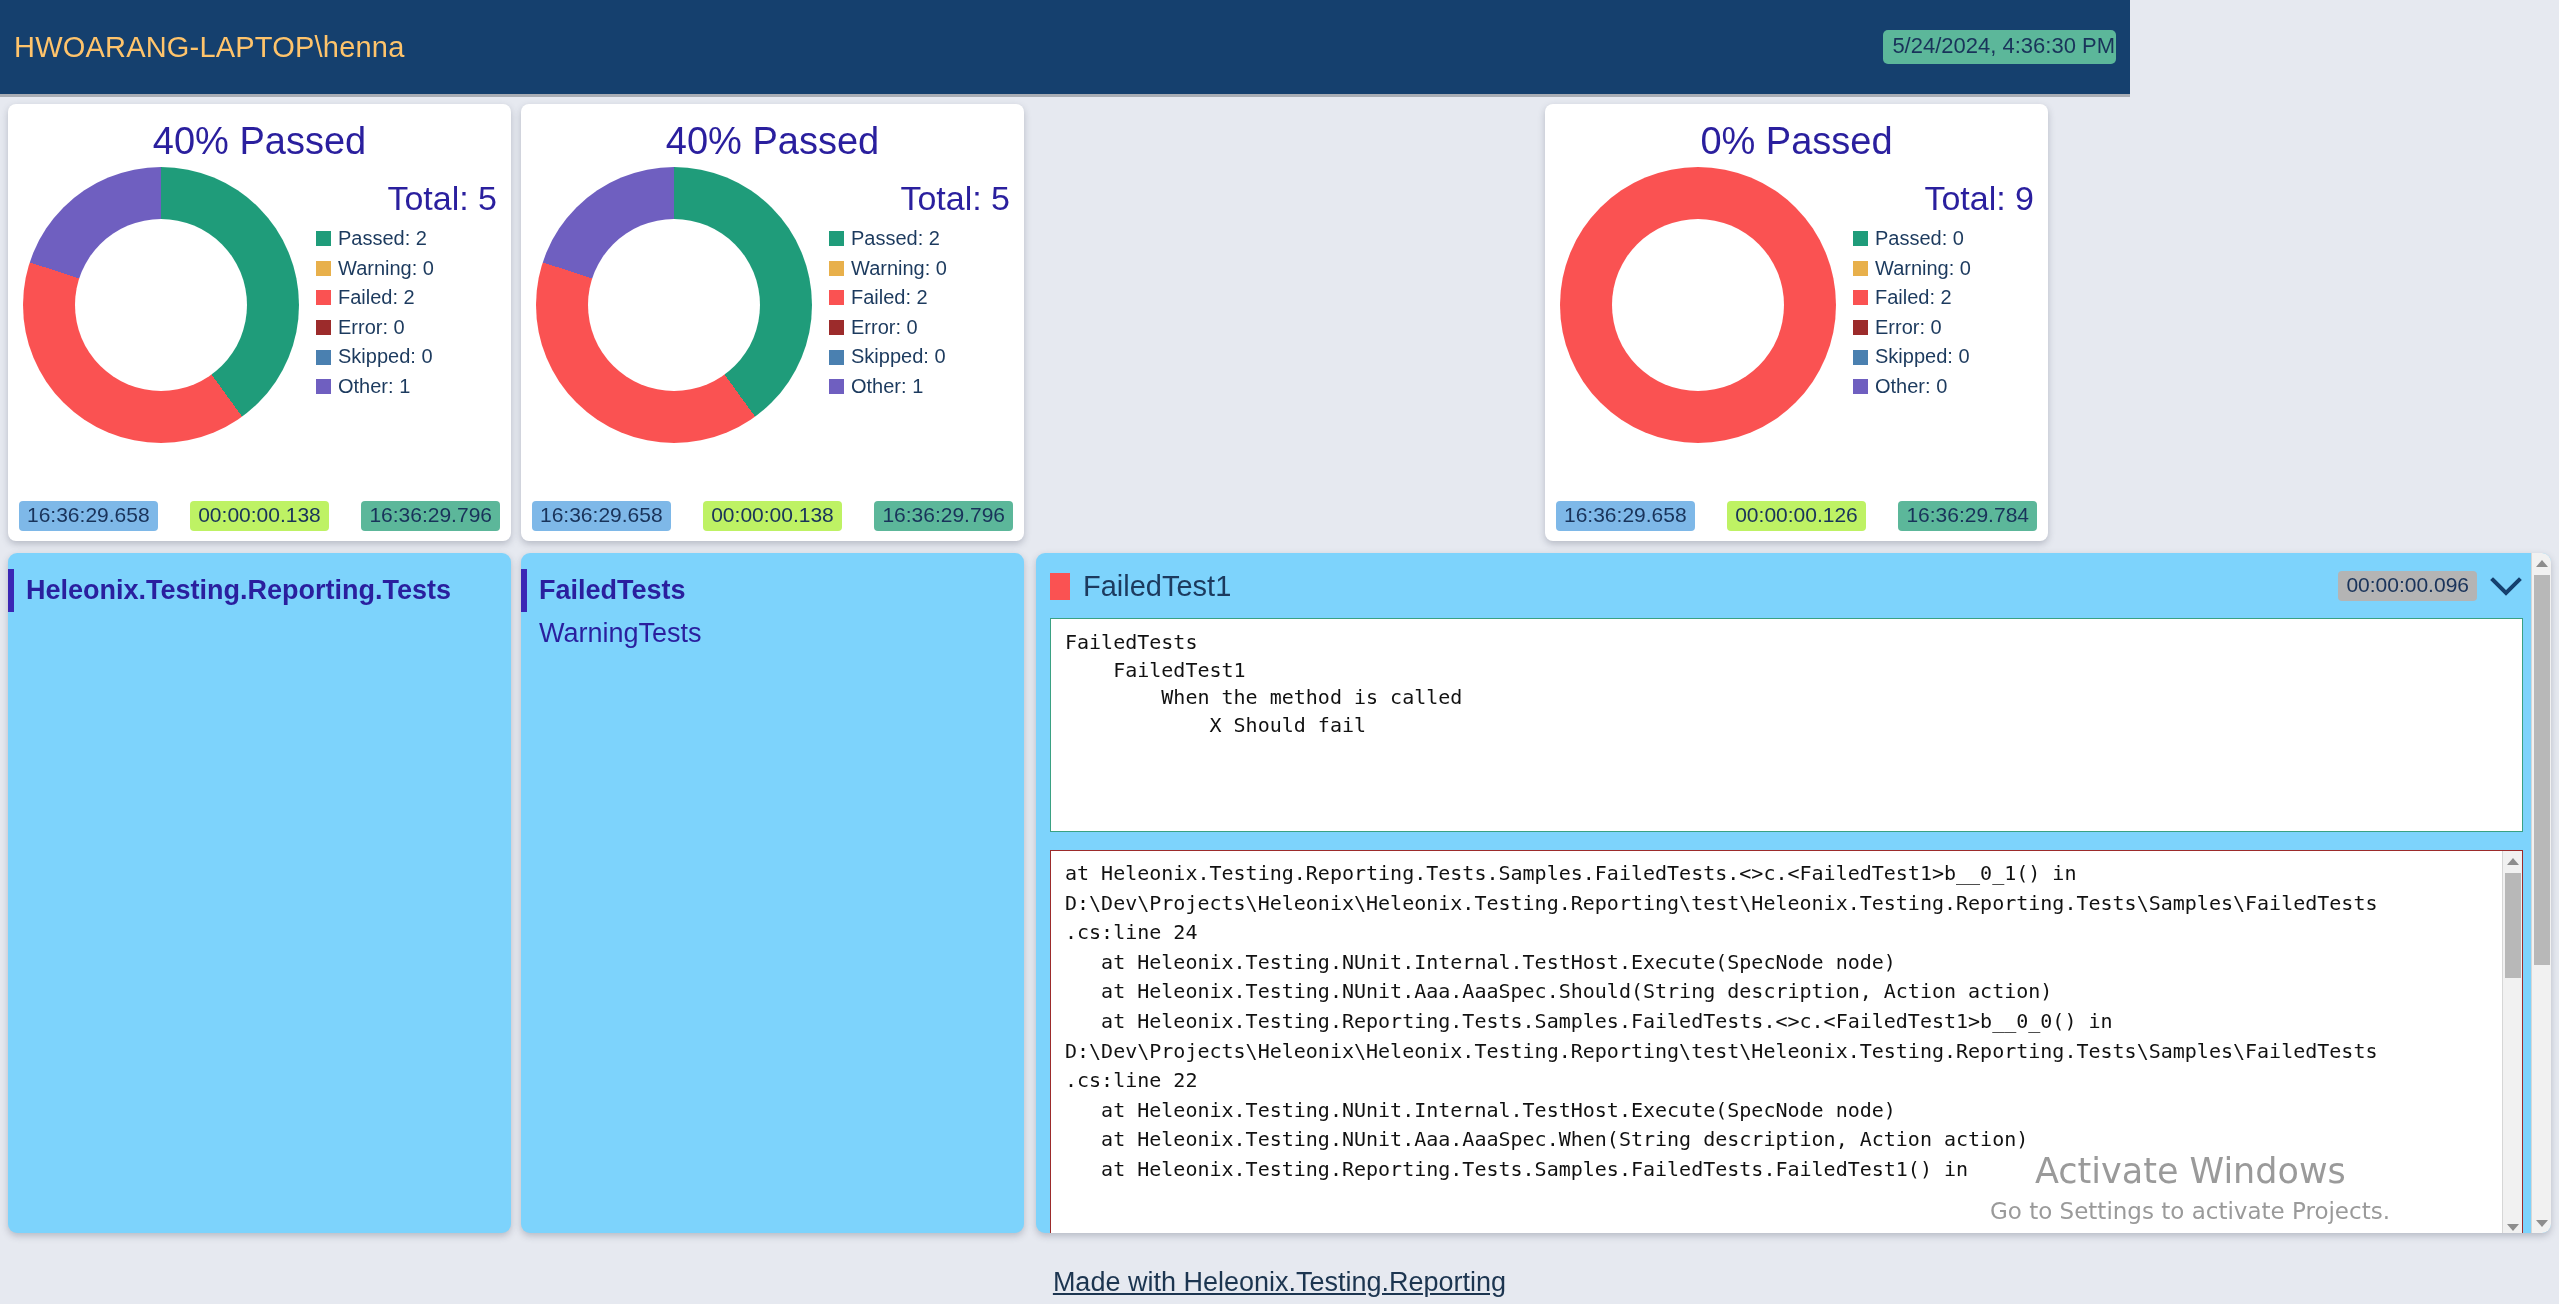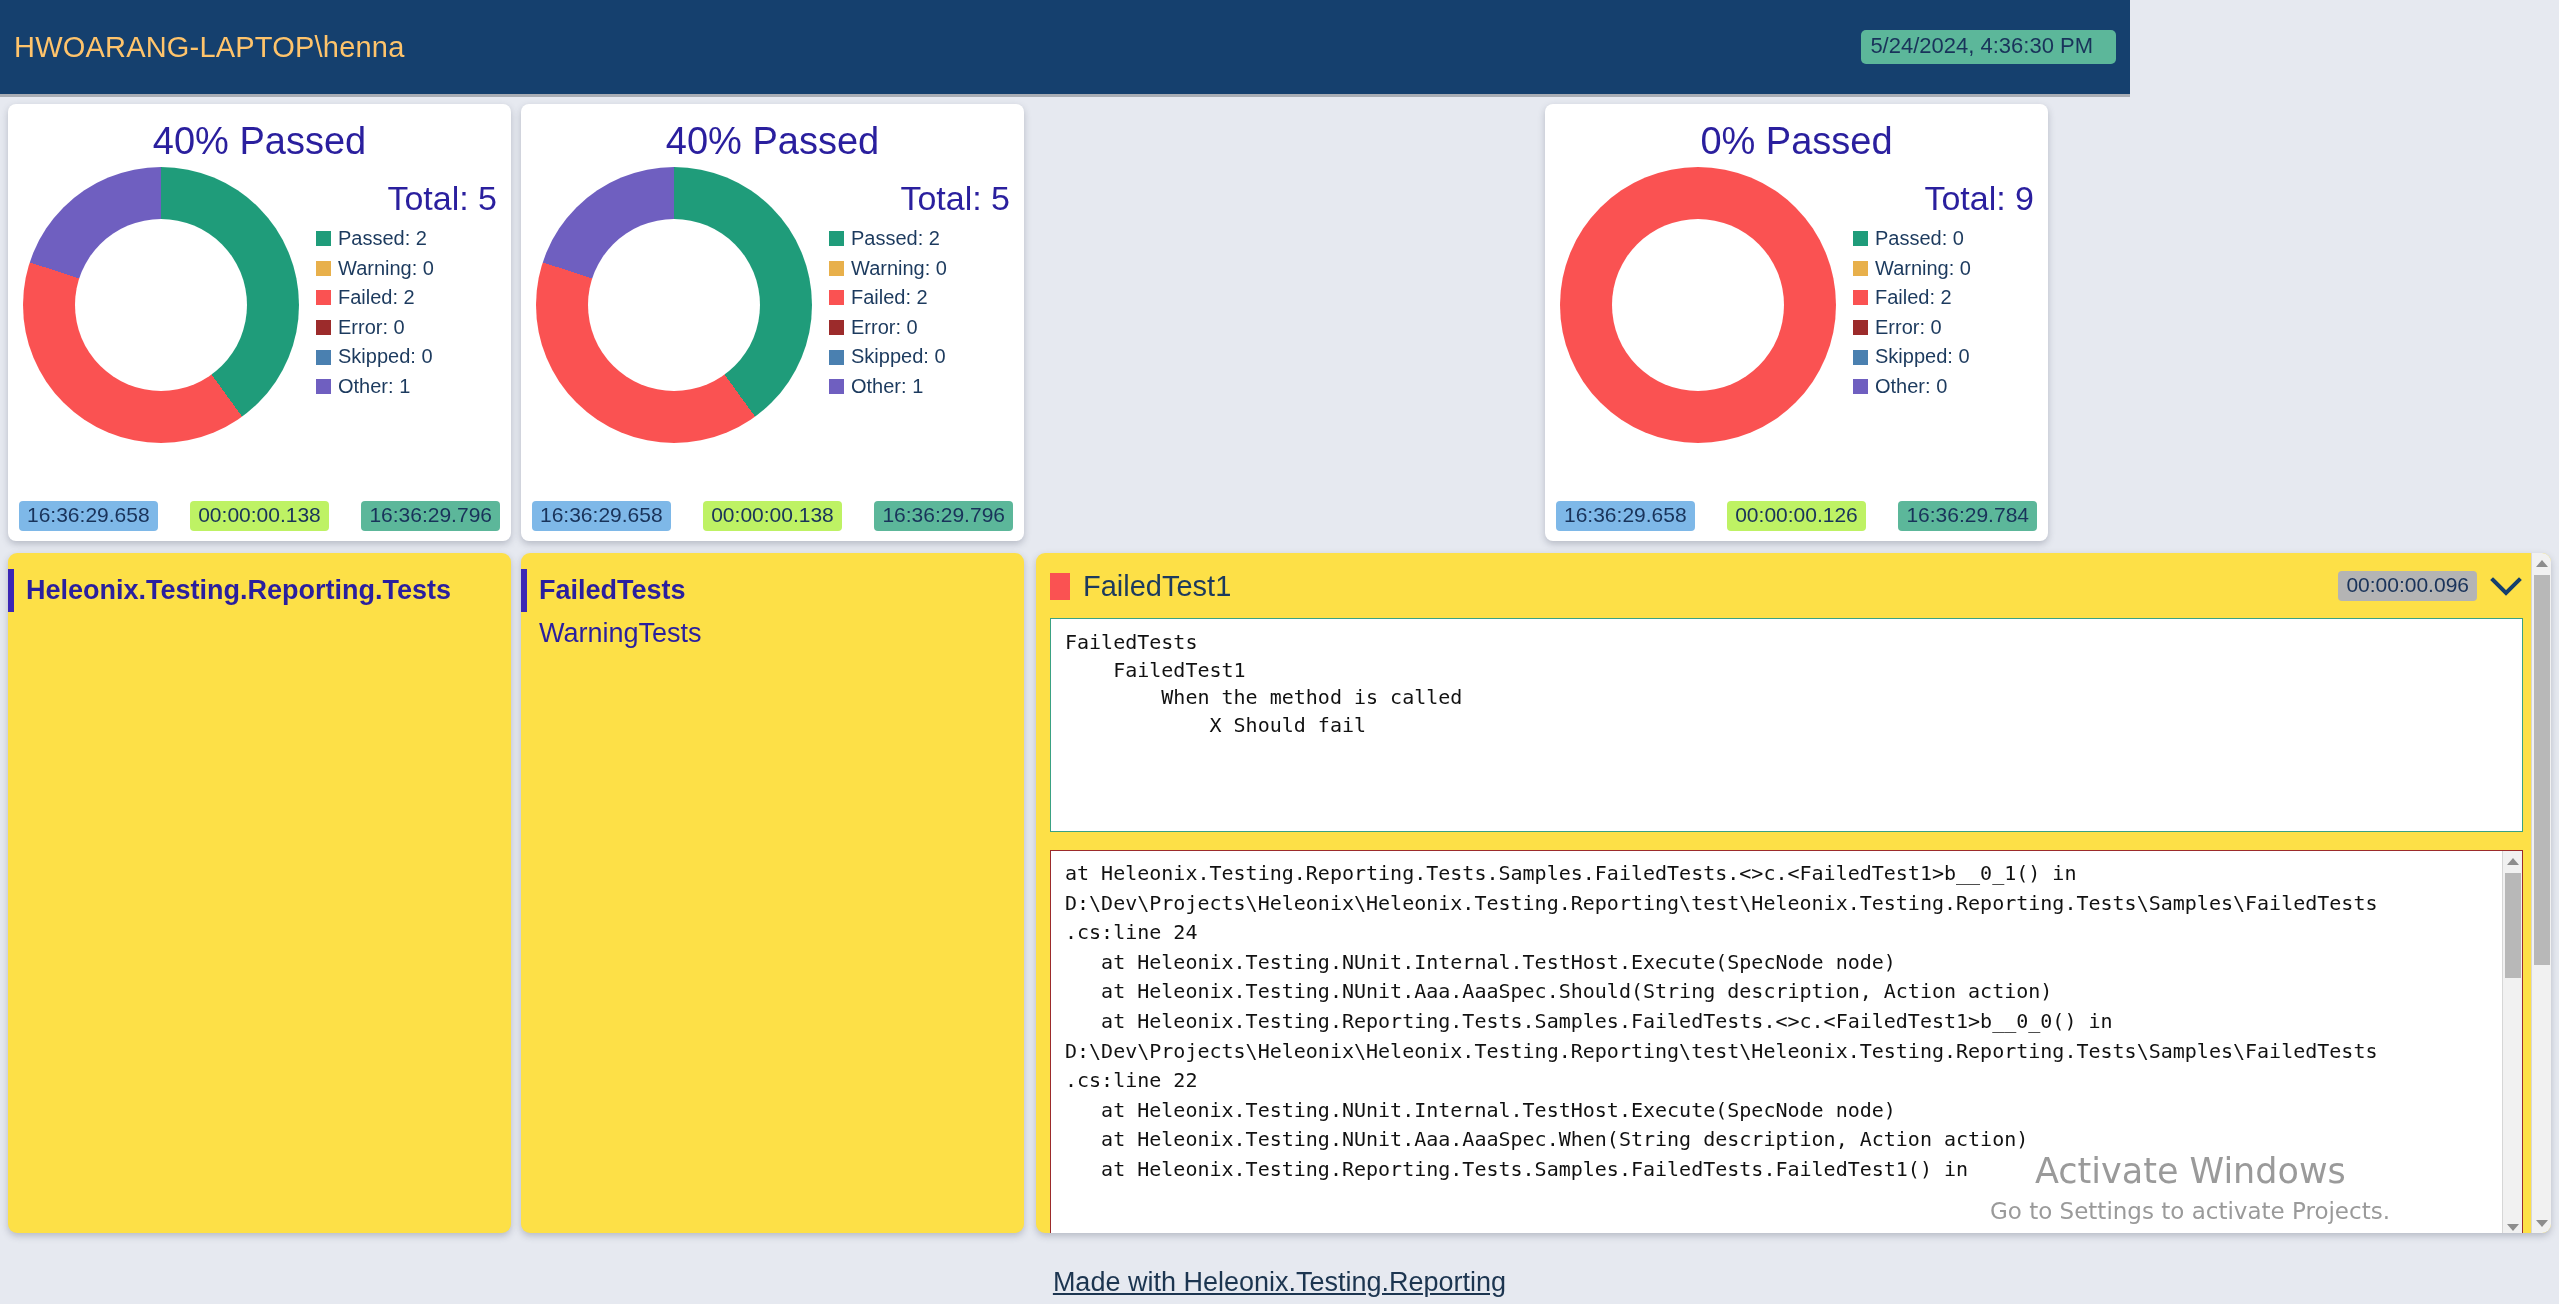--- a/index.html
+++ b/index.html
@@ -23,21 +23,21 @@
     position: absolute; left: 14px; top: 50%; transform: translateY(-50%);
     color: #ffc46b; font-size: 29px; letter-spacing: .2px; white-space: nowrap;
   }
   .topbar-title {
     width: 100%; text-align: center;
     color: #ffc46b; font-size: 50px; letter-spacing: 1px;
   }
   .topbar-time {
     position: absolute; right: 14px; top: 50%; transform: translateY(-50%);
     background: #5cb79a; color: #19335a;
-    font-size: 22px; padding: 3px 23px 5px 9px; border-radius: 5px;
+    font-size: 22px; padding: 3px 1px 5px 9px; border-radius: 5px;
     white-space: nowrap;
   }
 
   
   .cards-row { position: absolute; left: 0; top: 104px; width: 2559px; height: 437px; }
   .card {
     position: absolute; top: 0; height: 437px;
     background: #ffffff; border-radius: 8px;
     box-shadow: 0 3px 7px rgba(60,70,90,.28);
     overflow: hidden;
@@ -88,21 +88,21 @@
     font-size: 21px; color: #19335a;
     padding: 2px 8px 4px 8px; border-radius: 4px; white-space: nowrap;
   }
   .t-start { background: #7eb8e8; }
   .t-dur   { background: #bef264; }
   .t-end   { background: #5cb79a; }
 
   
   .panel {
     position: absolute; top: 553px; height: 680px;
-    background: #fde047; border-radius: 9px;
+    background: #7dd3fc; border-radius: 9px;
     box-shadow: 0 3px 7px rgba(60,70,90,.28);
     overflow: hidden;
   }
   .panel-suites { left: 8px;   width: 503px; }
   .panel-tests  { left: 521px; width: 503px; }
   .panel-detail { left: 1036px; width: 1515px; }
 
   .nav-list { list-style: none; margin: 0; padding: 16px 0 0 0; }
   .nav-item {
     padding: 6px 10px 6px 18px;

